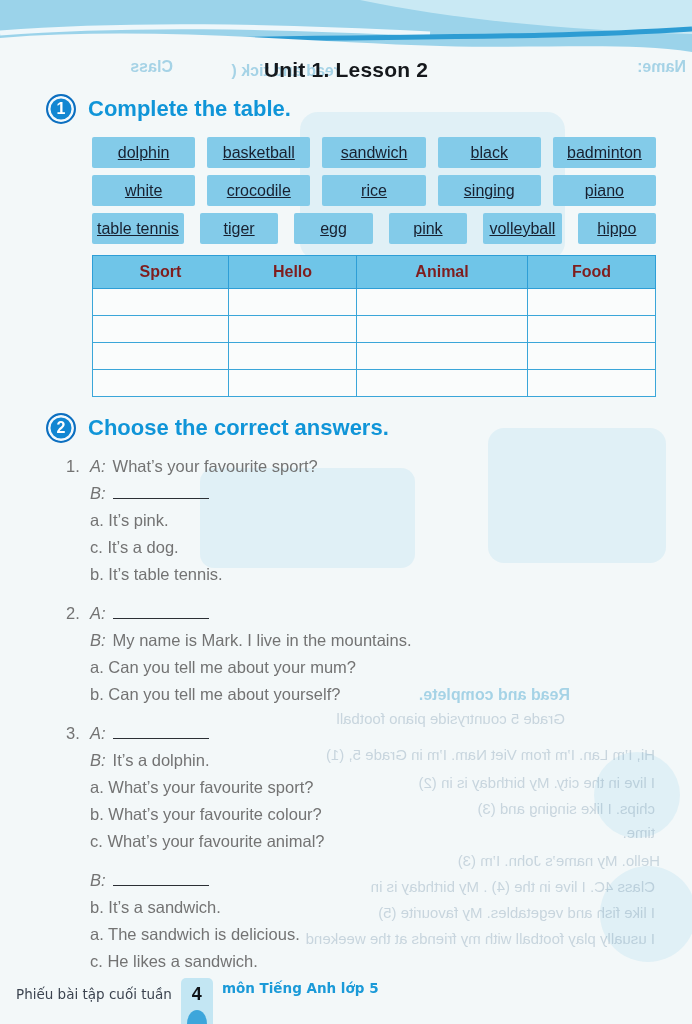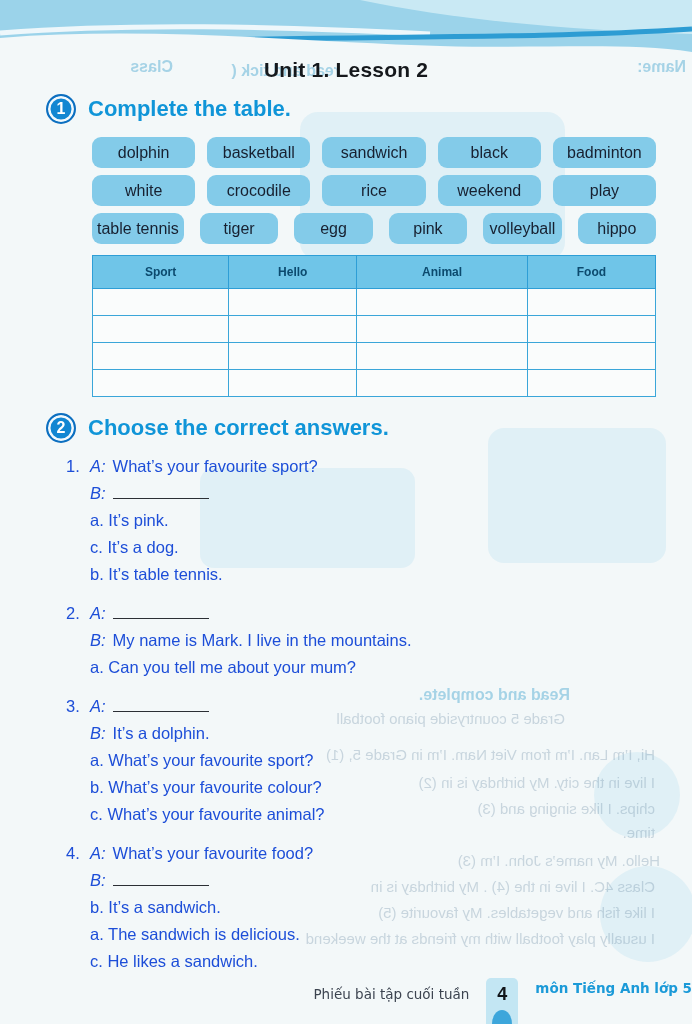--- a/index.html
+++ b/index.html
@@ -26,48 +26,48 @@
     box-shadow: inset 0 0 0 2.5px rgba(255,255,255,.95);
     color:#fff; font-weight:bold; font-size:16px;
     display:flex; align-items:center; justify-content:center;
   }
   .section-title { color:#1095d8; font-weight:bold; font-size:22px; }
 
   .word-bank { position:relative; z-index:2; margin:13px 36px 0 92px; }
   .chip-row { display:flex; gap:12px; margin-bottom:7px; }
   .chip-row:nth-child(3) { gap:16px; }
   .chip {
-    flex:1; background:#83cbe9; border-radius:9px; height:31px; line-height:31px;
-    text-align:center; font-size:16px; color:#172030; white-space:nowrap; padding:0 5px;
+    flex:1; background:#83cbe9; border-radius:2px; height:31px; line-height:31px;
+    text-align:center; font-size:16px; color:#172030; white-space:nowrap; padding:0 5px;text-decoration:underline;
   }
 
   .fill-table {
     position:relative; z-index:2; margin:11px 36px 0 92px;
     border-collapse:collapse; width:564px; background:rgba(255,255,255,.55);
   }
   .fill-table th {
     background:#6fc5e8; border:1.6px solid #2e9ed6; height:30px;
-    font-size:12px; font-weight:bold; color:#0c4a6e;
+    font-size:16px; font-weight:bold; color:#7f1d1d;
   }
   .fill-table td { border:1.4px solid #3aa6d9; height:24px; }
 
   .questions { position:relative; z-index:2; margin:10px 30px 0 66px; }
   .q-block { margin-bottom:12px; }
-  .q-line { font-size:16.5px; line-height:27px; padding-left:24px; color:#1d4ed8; }
+  .q-line { font-size:16.5px; line-height:27px; padding-left:24px; color:#737373; }
   .q-line.first { padding-left:0; }
   .q-num { display:inline-block; width:24px; }
   .spk { font-style:italic; margin-right:7px; }
   .blank {
     display:inline-block; width:96px; height:14px;
     border-bottom:1.7px solid #2b2f35; vertical-align:baseline;
   }
 
   .footer {
     position:absolute; left:16px; right:0; bottom:0; height:44px; z-index:3;
-    display:flex; justify-content:flex-end; align-items:flex-start; gap:17px;
+    display:flex; justify-content:flex-start; align-items:flex-start; gap:9px;
     padding-top:8px; font-family:"DejaVu Sans", sans-serif; font-size:13.5px;
   }
   .f-left { color:#3c4450; margin-top:6px; }
   .f-right { color:#1b9ad8; font-weight:bold; margin-top:0; }
   .page-badge {
     position:relative; width:32px; height:52px; background:#c3e6f3;
     border-radius:5px 5px 0 0; margin-top:-2px;
     display:flex; justify-content:center; overflow:hidden;
   }
   .page-badge .num { font-size:18px; font-weight:bold; color:#101418; margin-top:6px; font-family:"Liberation Sans",sans-serif; }
@@ -133,22 +133,22 @@
         <div class="chip">dolphin</div>
         <div class="chip">basketball</div>
         <div class="chip">sandwich</div>
         <div class="chip">black</div>
         <div class="chip">badminton</div>
       </div>
       <div class="chip-row">
         <div class="chip">white</div>
         <div class="chip">crocodile</div>
         <div class="chip">rice</div>
-        <div class="chip">weekend</div>
-        <div class="chip">play</div>
+        <div class="chip">singing</div>
+        <div class="chip">piano</div>
       </div>
       <div class="chip-row">
         <div class="chip">table tennis</div>
         <div class="chip">tiger</div>
         <div class="chip">egg</div>
         <div class="chip">pink</div>
         <div class="chip">volleyball</div>
         <div class="chip">hippo</div>
       </div>
     </div>
@@ -200,30 +200,30 @@
         <div class="q-line first"><span class="q-num">1.</span><span class="spk">A:</span><span>What’s your favourite sport?</span></div>
         <div class="q-line"><span class="spk">B:</span><span class="blank"></span></div>
         <div class="q-line"><span>a. </span><span>It’s pink.</span></div>
         <div class="q-line"><span>c. </span><span>It’s a dog.</span></div>
         <div class="q-line"><span>b. </span><span>It’s table tennis.</span></div>
       </div>
       <div class="q-block">
         <div class="q-line first"><span class="q-num">2.</span><span class="spk">A:</span><span class="blank"></span></div>
         <div class="q-line"><span class="spk">B:</span><span>My name is Mark. I live in the mountains.</span></div>
         <div class="q-line"><span>a. </span><span>Can you tell me about your mum?</span></div>
+        <div class="q-line"><span>b. </span><span>Can you tell me about yourself?</span></div>
       </div>
       <div class="q-block">
         <div class="q-line first"><span class="q-num">3.</span><span class="spk">A:</span><span class="blank"></span></div>
         <div class="q-line"><span class="spk">B:</span><span>It’s a dolphin.</span></div>
         <div class="q-line"><span>a. </span><span>What’s your favourite sport?</span></div>
         <div class="q-line"><span>b. </span><span>What’s your favourite colour?</span></div>
         <div class="q-line"><span>c. </span><span>What’s your favourite animal?</span></div>
       </div>
       <div class="q-block">
-        <div class="q-line first"><span class="q-num">4.</span><span class="spk">A:</span><span>What’s your favourite food?</span></div>
         <div class="q-line"><span class="spk">B:</span><span class="blank"></span></div>
         <div class="q-line"><span>b. </span><span>It’s a sandwich.</span></div>
         <div class="q-line"><span>a. </span><span>The sandwich is delicious.</span></div>
         <div class="q-line"><span>c. </span><span>He likes a sandwich.</span></div>
       </div>
     </div>
 
   <div class="footer">
     <span class="f-left">Phiếu bài tập cuối tuần</span>
     <span class="page-badge">

